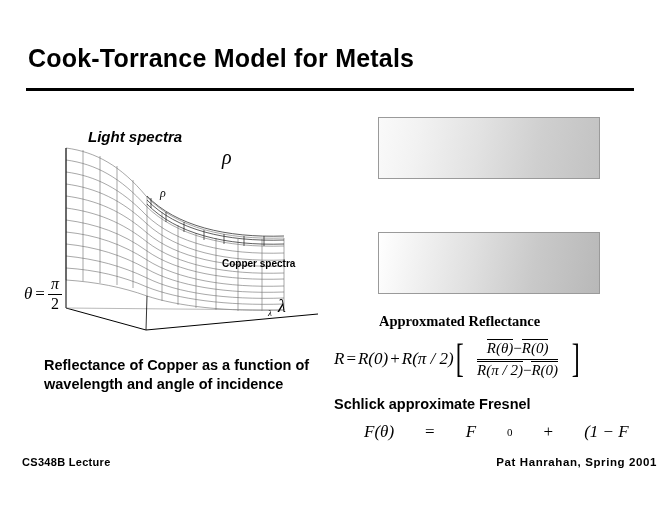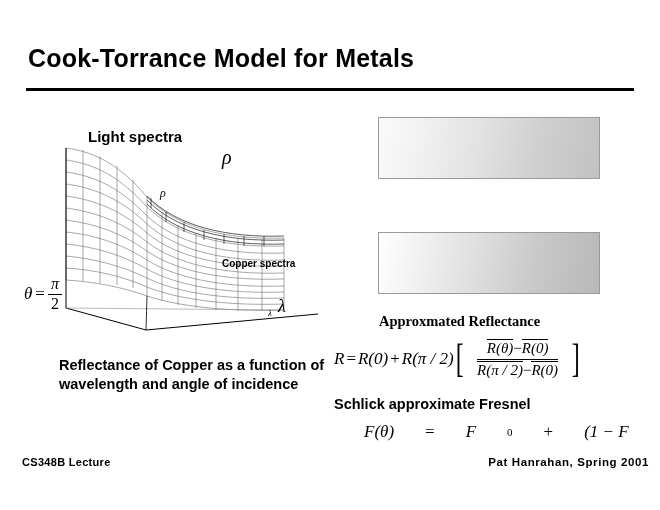--- a/index.html
+++ b/index.html
@@ -50,20 +50,21 @@
   .fig-label {
     position: absolute;
     font-weight: bold;
     color: #000000;
     white-space: nowrap;
   }
   #label-light-spectra {
     left: 88px;
     top: 128px;
     font-size: 15px;
+    font-style: italic;
   }
   #label-copper-spectra {
     left: 222px;
     top: 258px;
     font-size: 10px;
   }
 
   
   .mathi {
     font-family: "Liberation Serif", serif;
@@ -97,21 +98,21 @@
     font-size: 16px;
     vertical-align: middle;
   }
   .frac .num { padding: 0 3px; }
   .frac .bar { width: 100%; height: 1px; background: #000; margin: 1px 0; }
   .frac .den { padding: 0 3px; }
 
   
   #caption {
     position: absolute;
-    left: 59px;
+    left: 44px;
     top: 356px;
     width: 270px;
     font-size: 14.5px;
     font-weight: bold;
     line-height: 1.32;
     color: #000;
   }
 
   
   .swatch {
@@ -210,21 +211,21 @@
     position: absolute;
     left: 22px;
     top: 456px;
     font-size: 11px;
     font-weight: bold;
     letter-spacing: 0.3px;
     color: #000;
   }
   #footer-right {
     position: absolute;
-    right: 40px;
+    right: 32px;
     top: 456px;
     font-size: 11.5px;
     font-weight: bold;
     letter-spacing: 0.6px;
     color: #000;
   }
 </style>
 </head>
 <body>
 

